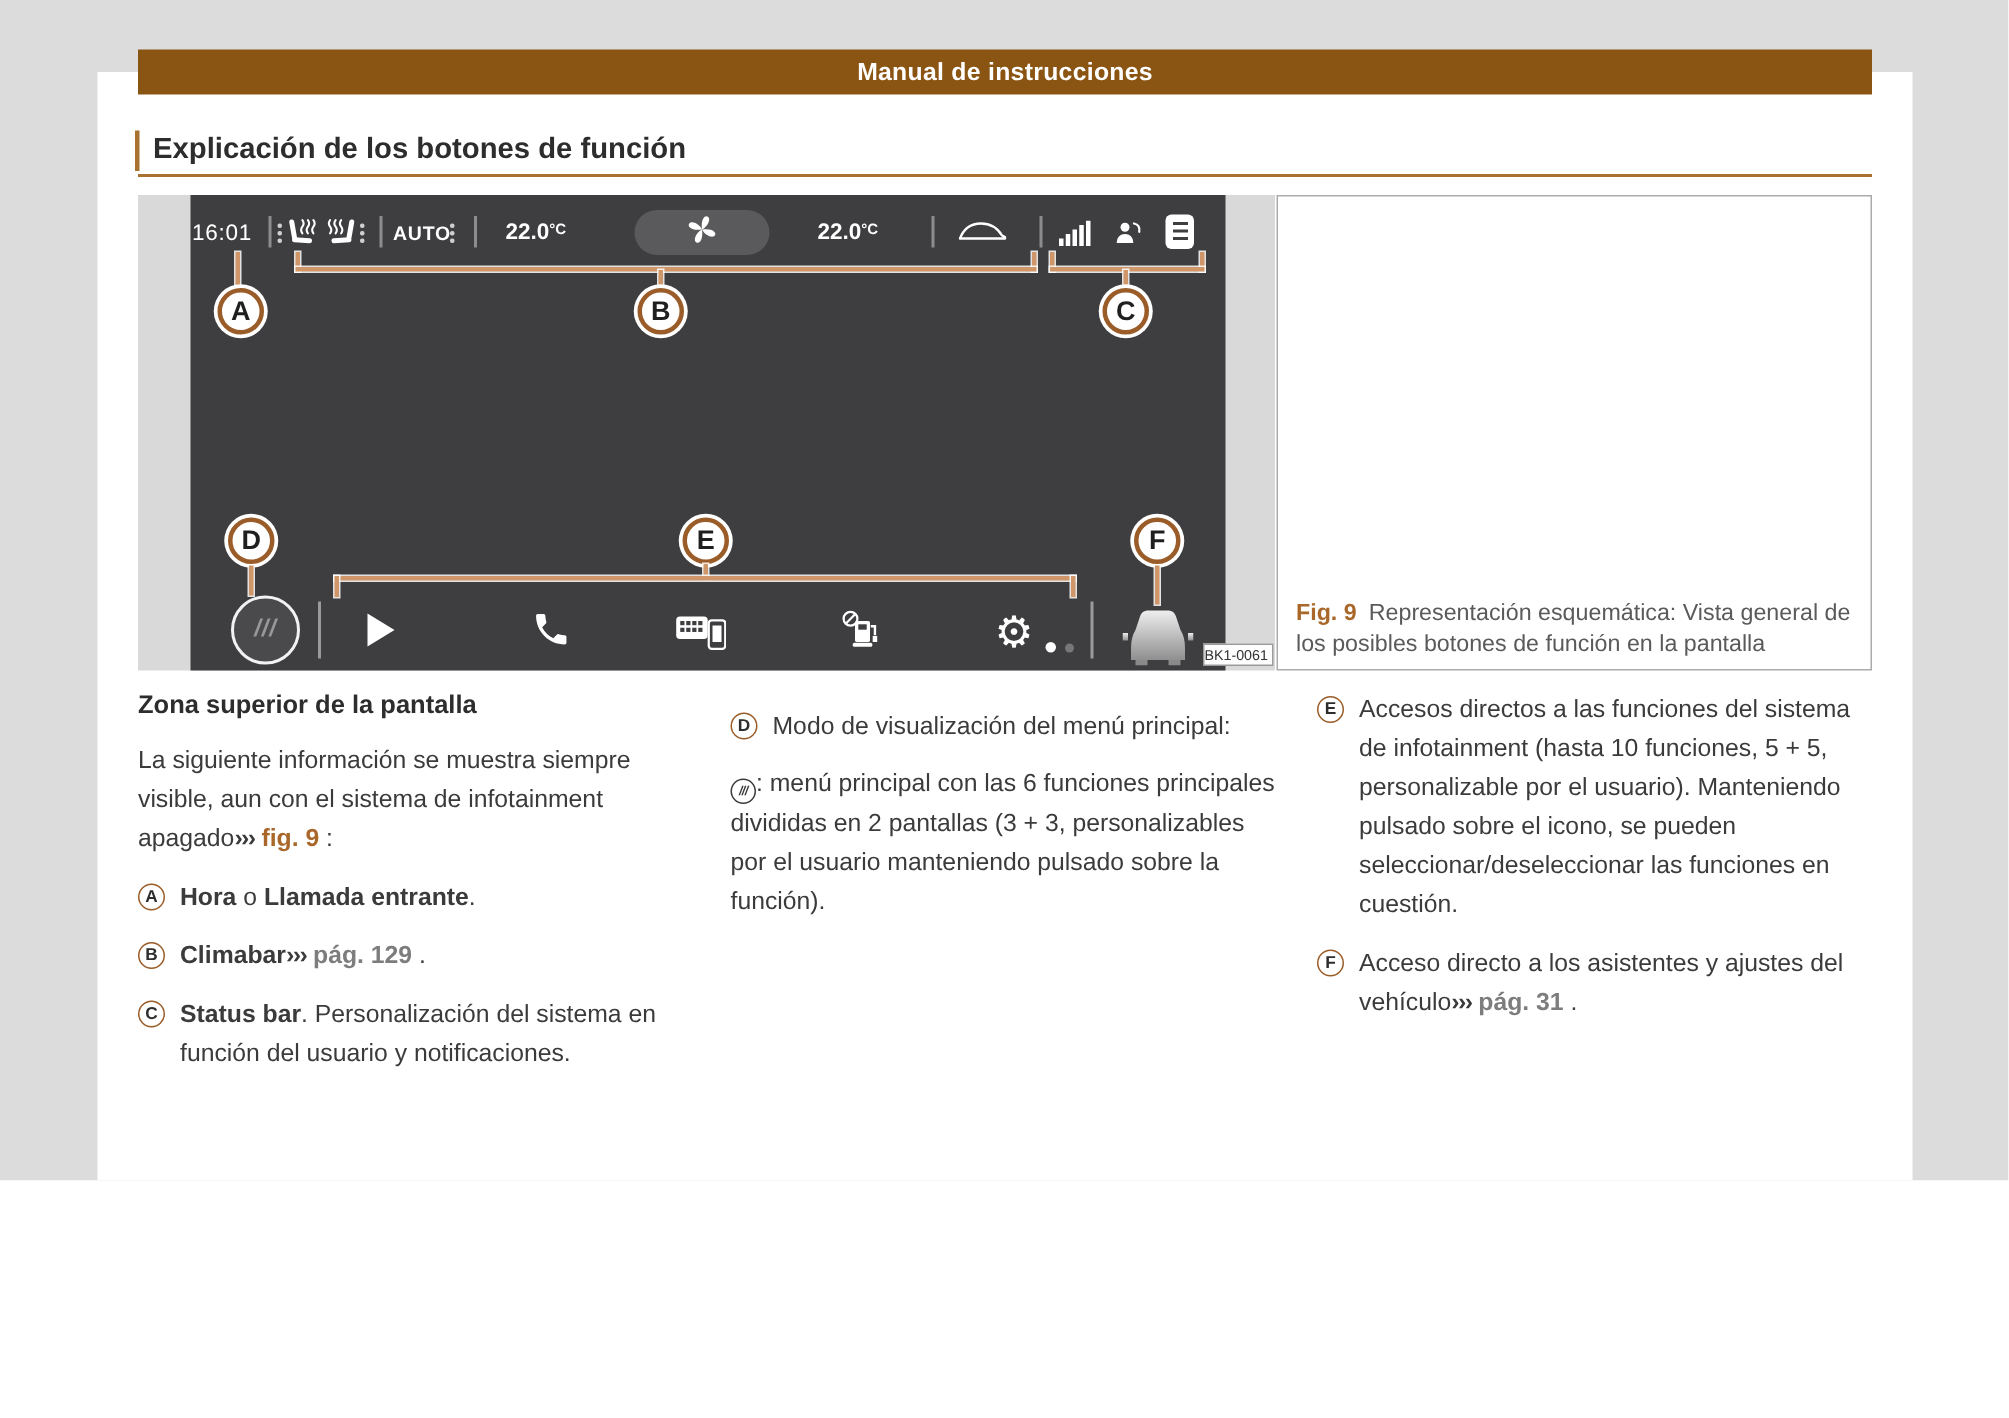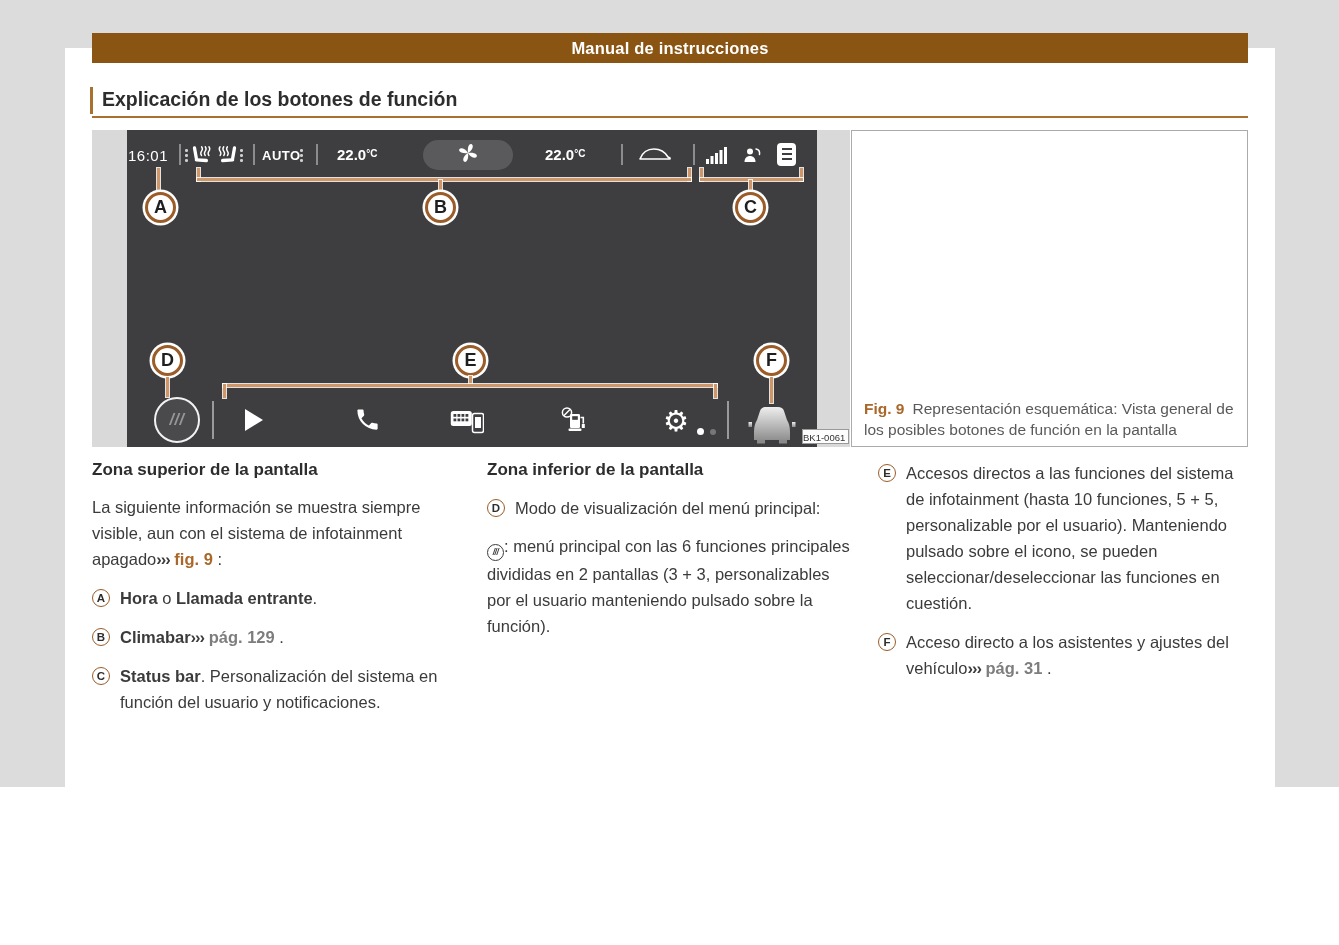--- a/index.html
+++ b/index.html
@@ -301,21 +301,20 @@
       <span class="badge">B</span>
       <span class="itext"><span class="b">Climabar</span><span class="arrows">›››</span><span class="pageref"> pág. 129</span><span> .</span></span>
     </div>
     <div class="item">
       <span class="badge">C</span>
       <span class="itext"><span class="b">Status bar</span><span>. Personalización del sistema en función del usuario y notificaciones.</span></span>
     </div>
   </div>
 
   <div class="col" style="left:487px;width:368px;">
-    <h3>Zona inferior de la pantalla</h3>
     <div class="item">
       <span class="badge">D</span>
       <span class="itext">Modo de visualización del menú principal:</span>
     </div>
     <p class="sub"><span class="inl-circle">
           <span>///</span>
         </span><span>: menú principal con las 6 funciones principales divididas en 2 pantallas (3 + 3, personalizables por el usuario manteniendo pulsado sobre la función).</span></p>
   </div>
 
   <div class="col" style="left:878px;width:367px;">

